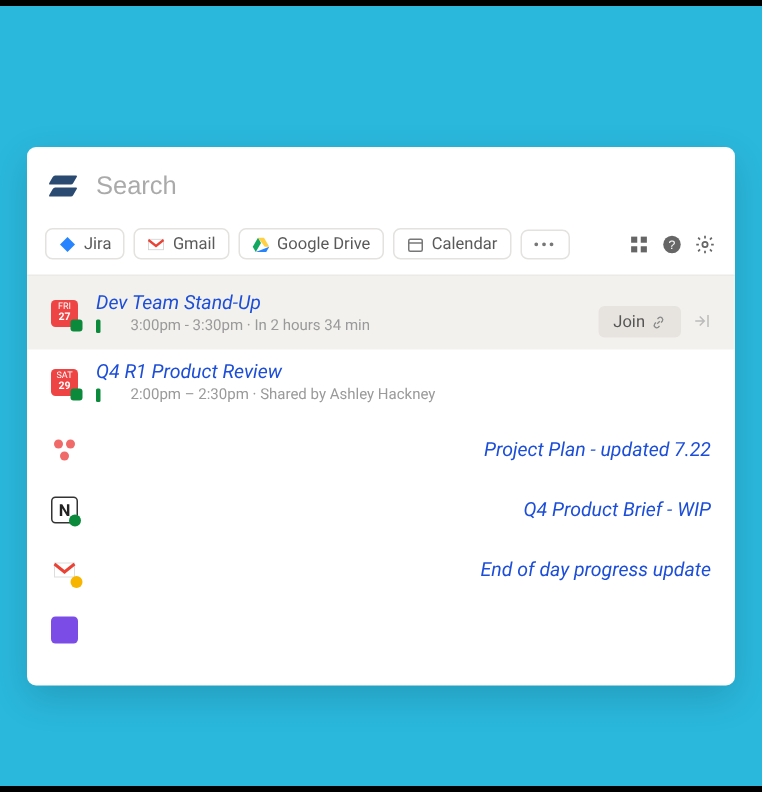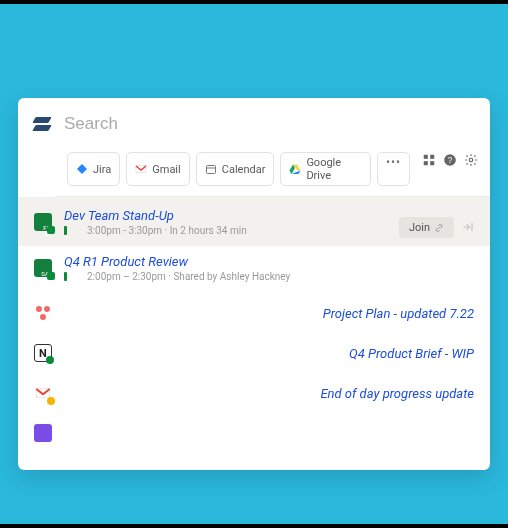--- a/index.html
+++ b/index.html
@@ -56,24 +56,24 @@
       flex: 1;
       border: none;
       outline: none;
       font-size: 17px;
       color: #8b5cf6;
       background: transparent;
     }
     .search-input::placeholder { color: #aaa; }
     .chip-row {
       display: flex;
+      align-items: center;
       gap: 6px;
       padding: 4px 12px 10px 12px;
       border-bottom: 1px solid #eceae7;
-      margin-left: 37px;
     }
     .chip {
       display: inline-flex;
       align-items: center;
       gap: 5px;
       border: 1px solid #e4e2de;
       border-radius: 5px;
       padding: 3px 8px;
       font-size: 11px;
       color: #5a5a5a;
@@ -116,26 +116,26 @@
       background: #f3f1ee;
     }
     .item-icon {
       width: 18px;
       height: 18px;
       flex: 0 0 18px;
       border-radius: 3px;
       position: relative;
     }
     .cal-icon {
-      background: #15803d;
+      background: #ef4444;
       color: #fff;
       font-size: 6px;
       line-height: 7px;
-      text-align: right;
-      padding-top: 11px;
+      text-align: center;
+      padding-top: 1px;
     }
     .cal-icon .b { display:block; font-weight:bold; font-size:7px;}
     .cal-badge {
       position:absolute;
       right:-3px;bottom:-3px;
       width:8px;height:8px;border-radius:2px;
     }
     .asana-icon { display:flex;flex-wrap:wrap;gap:2px;justify-content:center;align-content:center;}
     .asana-icon span{width:6px;height:6px;border-radius:50%;background:#f06a6a;}
     .notion-icon { background:#fff;border:1px solid #333;display:flex;align-items:center;justify-content:center;font-weight:bold;font-size:11px;color:#222;}
@@ -199,35 +199,35 @@
           <svg viewBox="0 0 24 24" width="12" height="12">
               <rect x="2" y="5" width="20" height="14" fill="#fff" stroke="#ccc"></rect>
               <polyline points="2,6 12,14 22,6" fill="none" stroke="#ea4335" stroke-width="3"></polyline>
             </svg>
         </span>
         <span>Gmail</span>
       </div>
       <div class="chip">
         <span class="chip-icon">
           <svg viewBox="0 0 24 24" width="12" height="12">
-              <rect x="3" y="5" width="18" height="16" rx="2" fill="none" stroke="#777" stroke-width="2"></rect>
-              <line x1="3" y1="10" x2="21" y2="10" stroke="#777" stroke-width="2"></line>
+              <polygon points="8,3 16,3 23,15 17,15" fill="#ffcf44"></polygon>
+              <polygon points="1,15 8,3 12,10 5,22" fill="#11a861"></polygon>
+              <polygon points="5,22 23,15 19,22" fill="#2684fc"></polygon>
             </svg>
         </span>
-        <span>Calendar</span>
+        <span>Google Drive</span>
       </div>
       <div class="chip">
         <span class="chip-icon">
           <svg viewBox="0 0 24 24" width="12" height="12">
-              <polygon points="8,3 16,3 23,15 17,15" fill="#ffcf44"></polygon>
-              <polygon points="1,15 8,3 12,10 5,22" fill="#11a861"></polygon>
-              <polygon points="5,22 23,15 19,22" fill="#2684fc"></polygon>
+              <rect x="3" y="5" width="18" height="16" rx="2" fill="none" stroke="#777" stroke-width="2"></rect>
+              <line x1="3" y1="10" x2="21" y2="10" stroke="#777" stroke-width="2"></line>
             </svg>
         </span>
-        <span>Google Drive</span>
+        <span>Calendar</span>
       </div>
       <div class="more-chip">•••</div>
       <div class="spacer"></div>
       <div class="hdr-icon">
         <svg width="14" height="14" viewBox="0 0 24 24">
             <rect x="3" y="3" width="7" height="7" fill="#666"></rect>
             <rect x="14" y="3" width="7" height="7" fill="#666"></rect>
             <rect x="3" y="14" width="7" height="7" fill="#666"></rect>
             <rect x="14" y="14" width="7" height="7" fill="#666"></rect>
           </svg>

